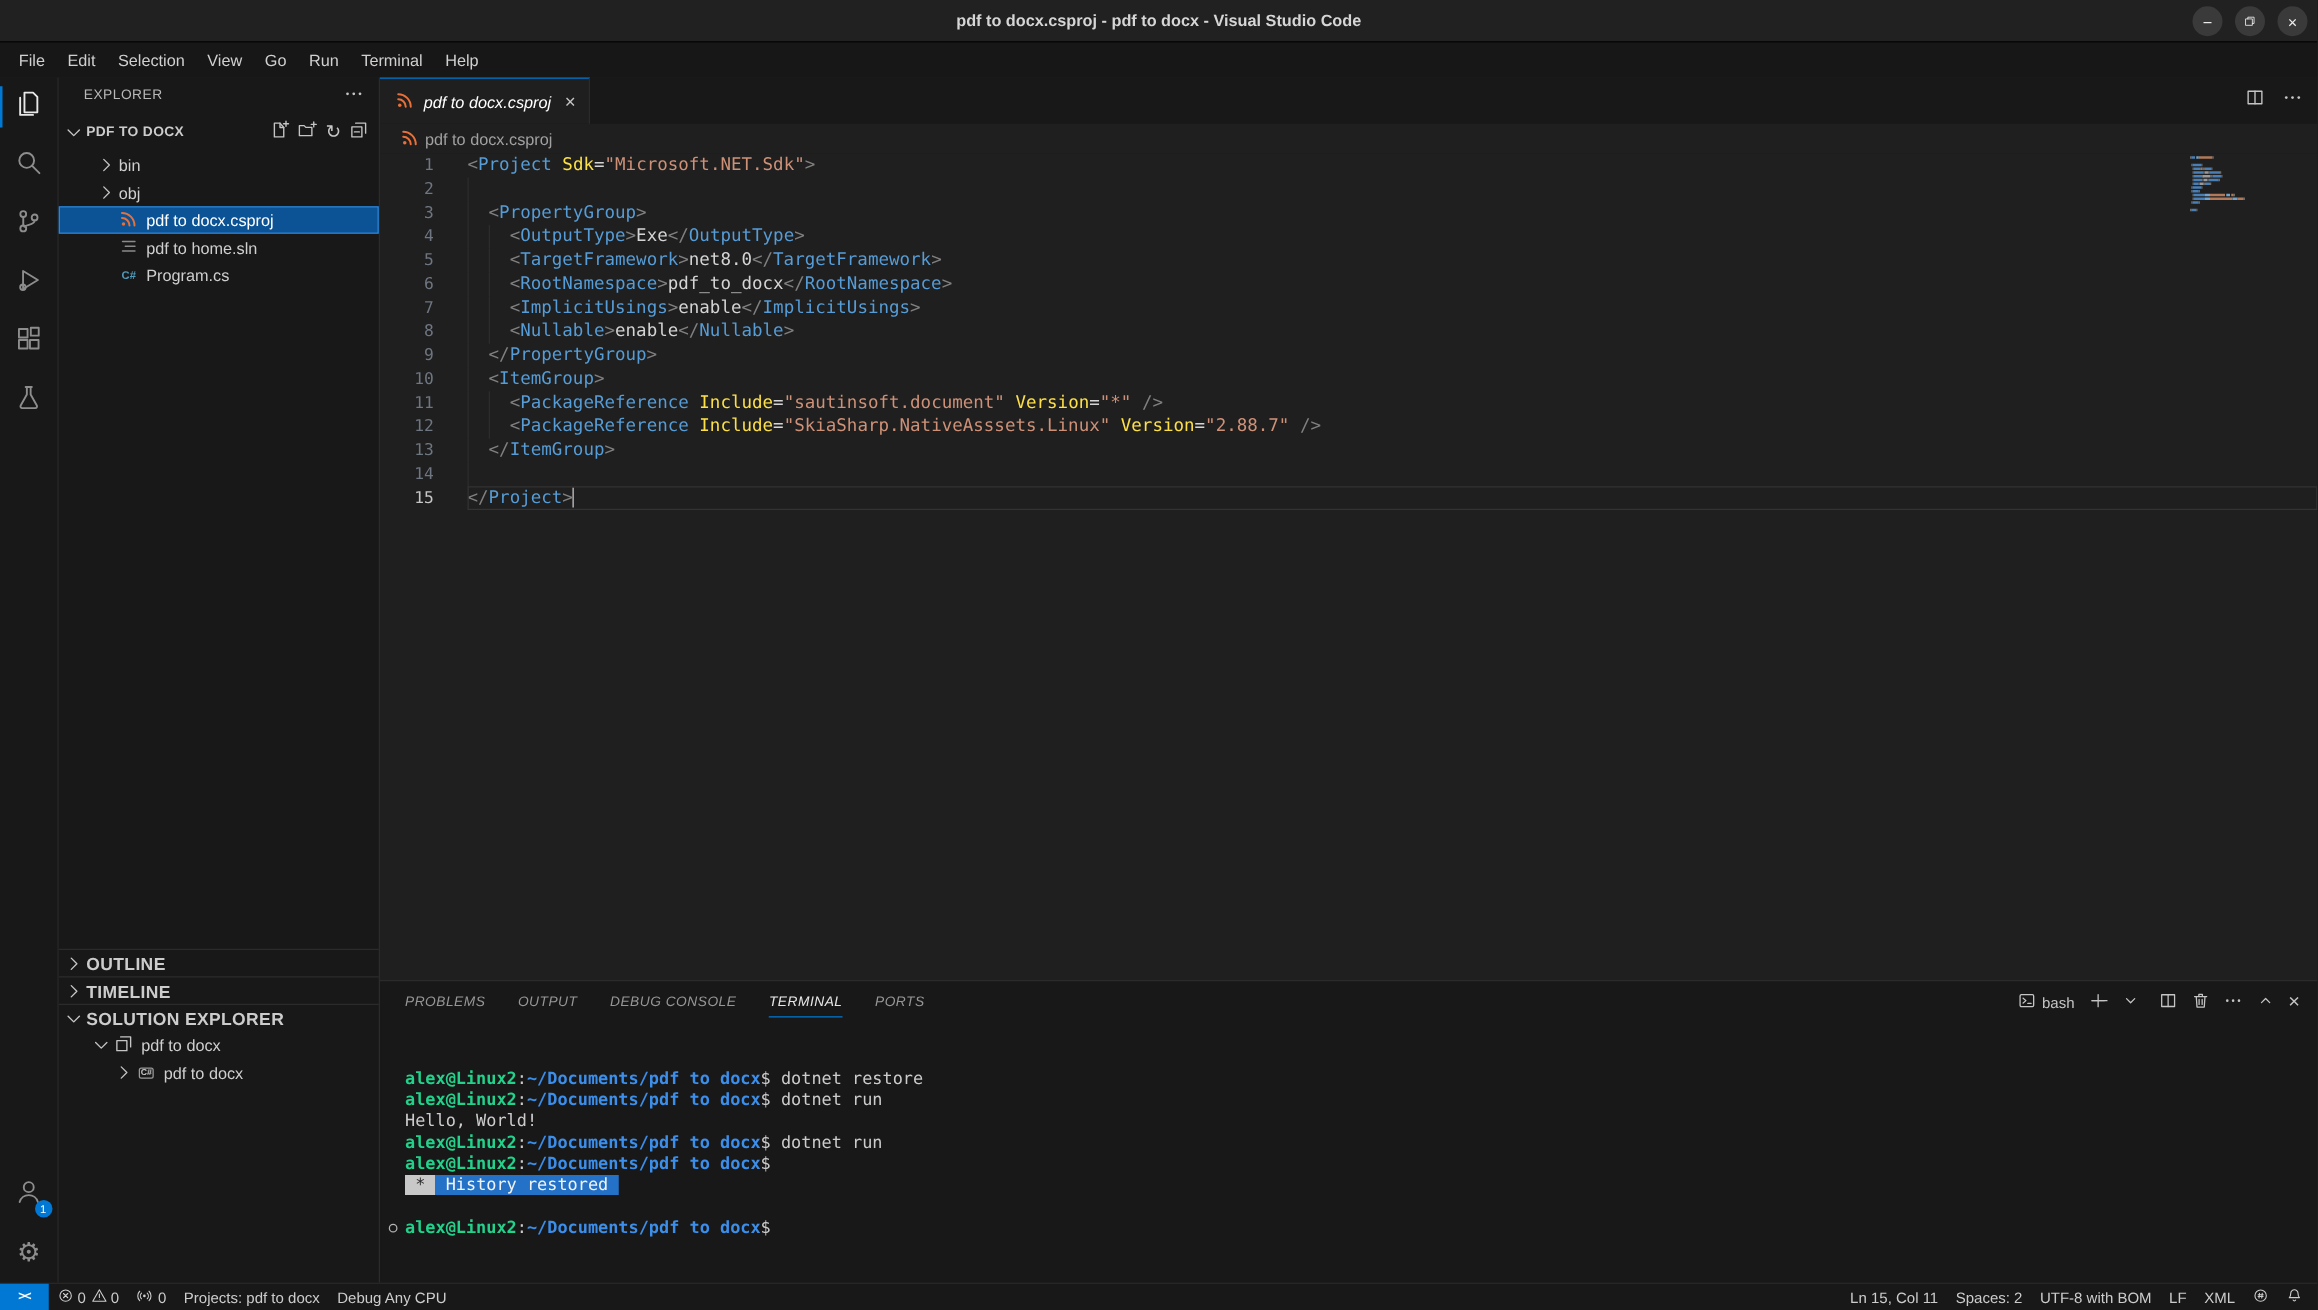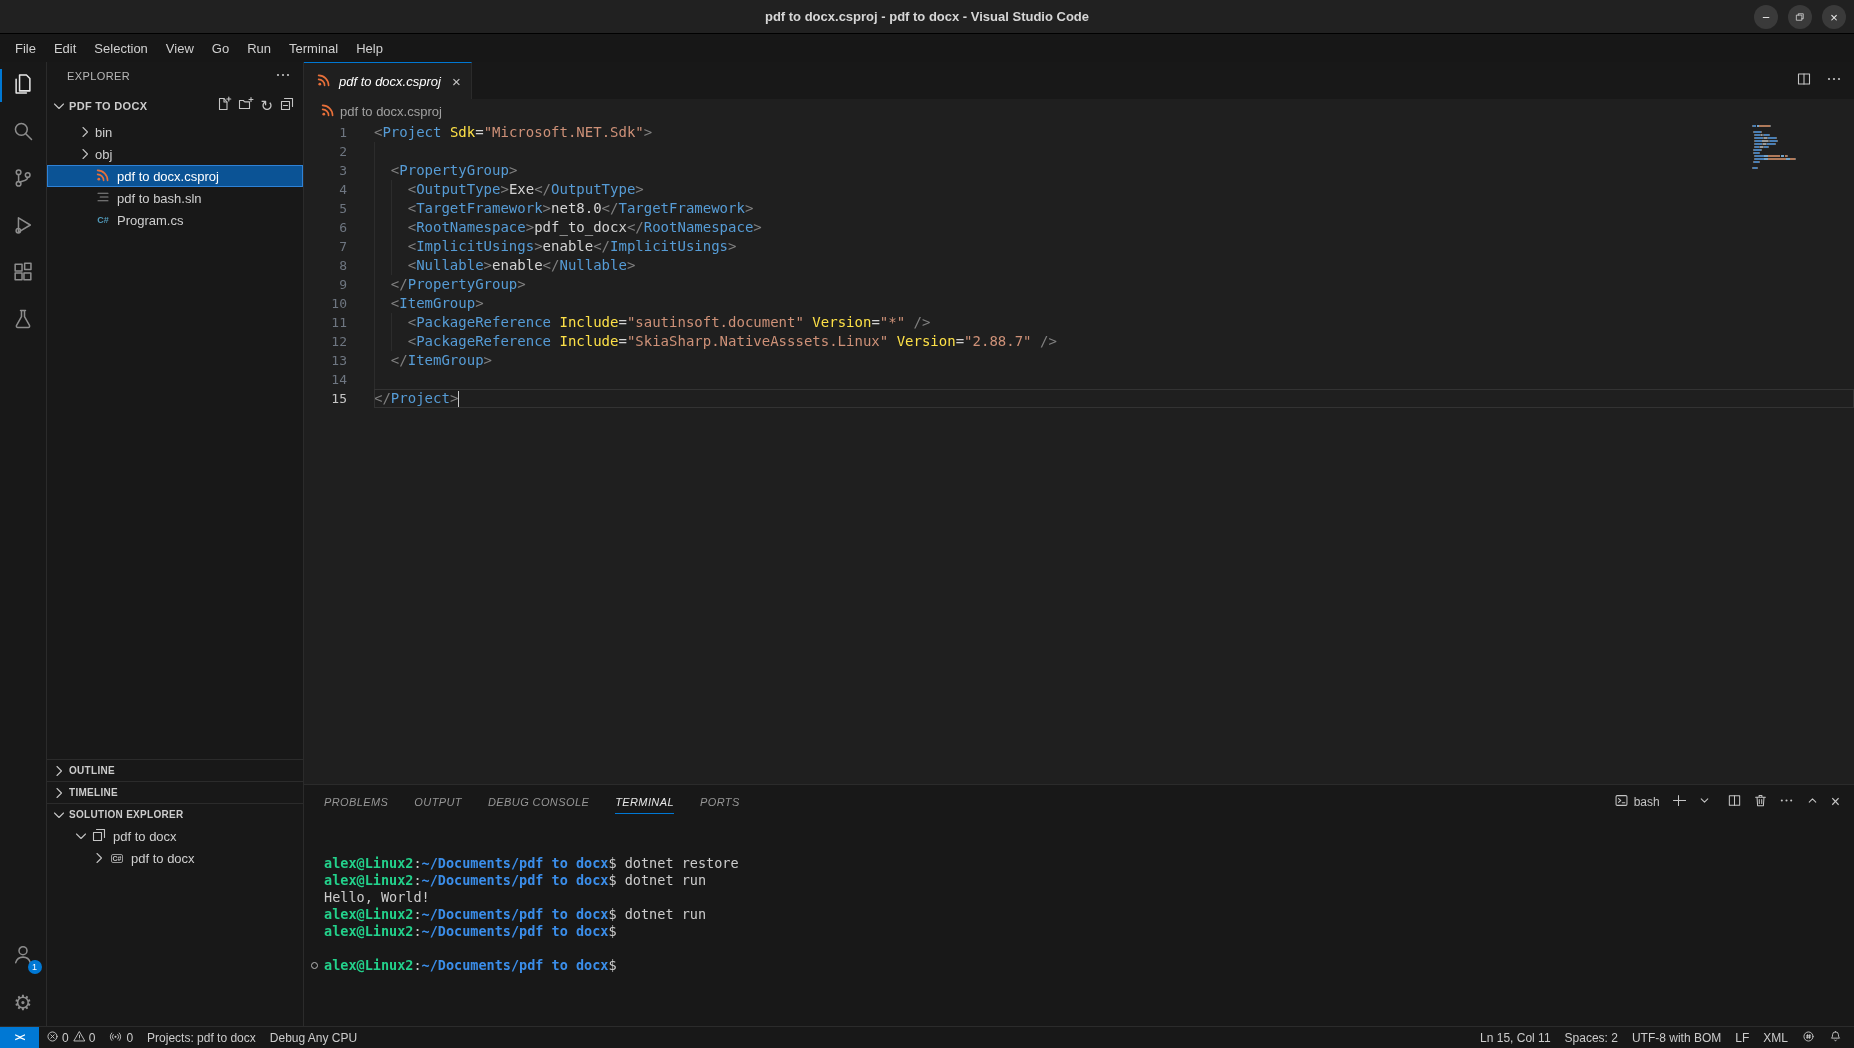--- a/index.html
+++ b/index.html
@@ -47,21 +47,21 @@
   .sec-actions .tglyph { font-size:15px; }
   .file-row { height:22px; display:flex; align-items:center; padding-left:48px; color:#cfcfcf; position:relative; }
   .file-row .chev { width:16px; height:16px; margin-left:-18px; margin-right:2px; color:#c0c0c0; }
   .file-row .ficon { width:16px; height:16px; margin-right:6px; display:flex; align-items:center; justify-content:center; }
   .file-row.selected { background:#0b5395; outline:1px solid #2f82d6; outline-offset:-1px; color:#ffffff; }
   .cs-badge { color:#519aba; font-size:9px; font-weight:bold; font-family:"Liberation Sans",sans-serif; }
   .proj-badge { color:#c5c5c5; font-size:7px; font-weight:bold; border:1px solid #9a9a9a; border-radius:2px; padding:0 1px; }
   .sb-flex { flex:1; }
   .pane-row { height:22px; border-top:1px solid #2b2b2b; display:flex; align-items:center; padding-left:4px; }
   .pane-row .chev { width:16px; height:16px; margin-right:2px; color:#c5c5c5; }
-  .pane-row .pane-label { font-size:10px; font-weight:bold; letter-spacing:.3px; }
+  .pane-row .pane-label { font-size:14px; font-weight:bold; letter-spacing:.3px; }
   .tree-row { height:22px; display:flex; align-items:center; color:#cfcfcf; }
   .tree-row .chev { width:16px; height:16px; margin-right:2px; color:#c0c0c0; }
   .tree-row .ficon { width:16px; height:16px; margin-right:6px; display:flex; align-items:center; justify-content:center; color:#c5c5c5; }
   .sb-bottom-spacer { height:157px; }
 
   
   .editor-col { flex:1; display:flex; flex-direction:column; min-width:0; }
   .tabbar { height:37px; background:#181818; display:flex; align-items:stretch; position:relative; }
   .tab { display:flex; align-items:center; gap:7px; padding:0 10px 0 12px; background:#1f1f1f;
     border-top:1px solid #0078d4; border-right:1px solid #2b2b2b; font-size:13px; color:#ffffff; }
@@ -254,21 +254,21 @@
               </svg></i>
           </span>
           <span>pdf to docx.csproj</span>
         </div>
         <div class="file-row">
           <span class="ficon">
             <i><svg viewBox="0 0 16 16" width="16" height="16" fill="none" stroke="currentColor" stroke-width="1.1" stroke-linecap="round" stroke-linejoin="round">
                 <path d="M3 4.2h10M5.2 8h7.8M3 11.8h10" stroke="#8a8a8a"></path>
               </svg></i>
           </span>
-          <span>pdf to bash.sln</span>
+          <span>pdf to home.sln</span>
         </div>
         <div class="file-row">
           <span class="ficon">
             <span class="cs-badge">C#</span>
           </span>
           <span>Program.cs</span>
         </div>
       </div>
     <div class="sb-flex"></div>
     <div class="pane-row">
@@ -527,20 +527,21 @@
                 <path d="M4.5 9.7L8 6.2l3.5 3.5"></path>
               </svg></i></span>
         <span style="font-size:16px">×</span>
       </div>
       <div class="term" id="term">
           <div class="term-line"><span class="user">alex@Linux2</span><span class="pl">:</span><span class="path">~/Documents/pdf to docx</span><span class="pl">$ dotnet restore</span></div>
           <div class="term-line"><span class="user">alex@Linux2</span><span class="pl">:</span><span class="path">~/Documents/pdf to docx</span><span class="pl">$ dotnet run</span></div>
           <div class="term-line"><span class="pl">Hello, World!</span></div>
           <div class="term-line"><span class="user">alex@Linux2</span><span class="pl">:</span><span class="path">~/Documents/pdf to docx</span><span class="pl">$ dotnet run</span></div>
           <div class="term-line"><span class="user">alex@Linux2</span><span class="pl">:</span><span class="path">~/Documents/pdf to docx</span><span class="pl">$</span></div>
+          <div class="term-line"><span class="bstar"> * </span><span class="bhist"> History restored </span></div>
           <div class="term-line"></div>
           <div class="term-line"><span class="dec-circle"></span><span class="user">alex@Linux2</span><span class="pl">:</span><span class="path">~/Documents/pdf to docx</span><span class="pl">$</span></div>
         </div>
     </div>
   </div>
 </div>
 
 <div class="statusbar">
   <div class="sb-remote">&gt;&lt;</div>
   <div class="sb-item">

